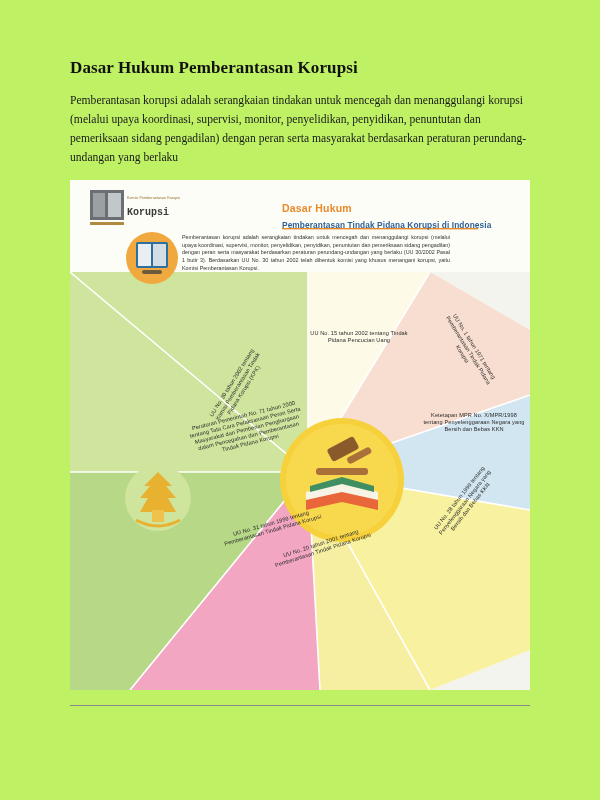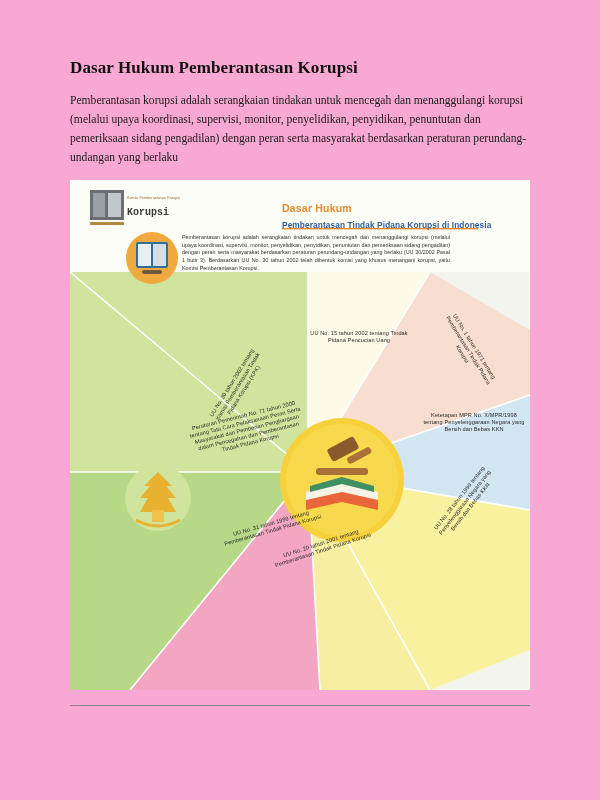--- a/index.html
+++ b/index.html
@@ -10,21 +10,21 @@
   body {
     width: 600px;
     height: 800px;
     font-family: "Liberation Serif", serif;
     overflow: hidden;
   }
   #page {
     position: relative;
     width: 600px;
     height: 800px;
-    background: #f9a8d4;
+    background: #bef264;
     box-sizing: border-box;
   }
   .doc-body {
     position: absolute;
     left: 70px;
     top: 58px;
     width: 460px;
   }
   .doc-title {
     font-family: "Liberation Serif", serif;

